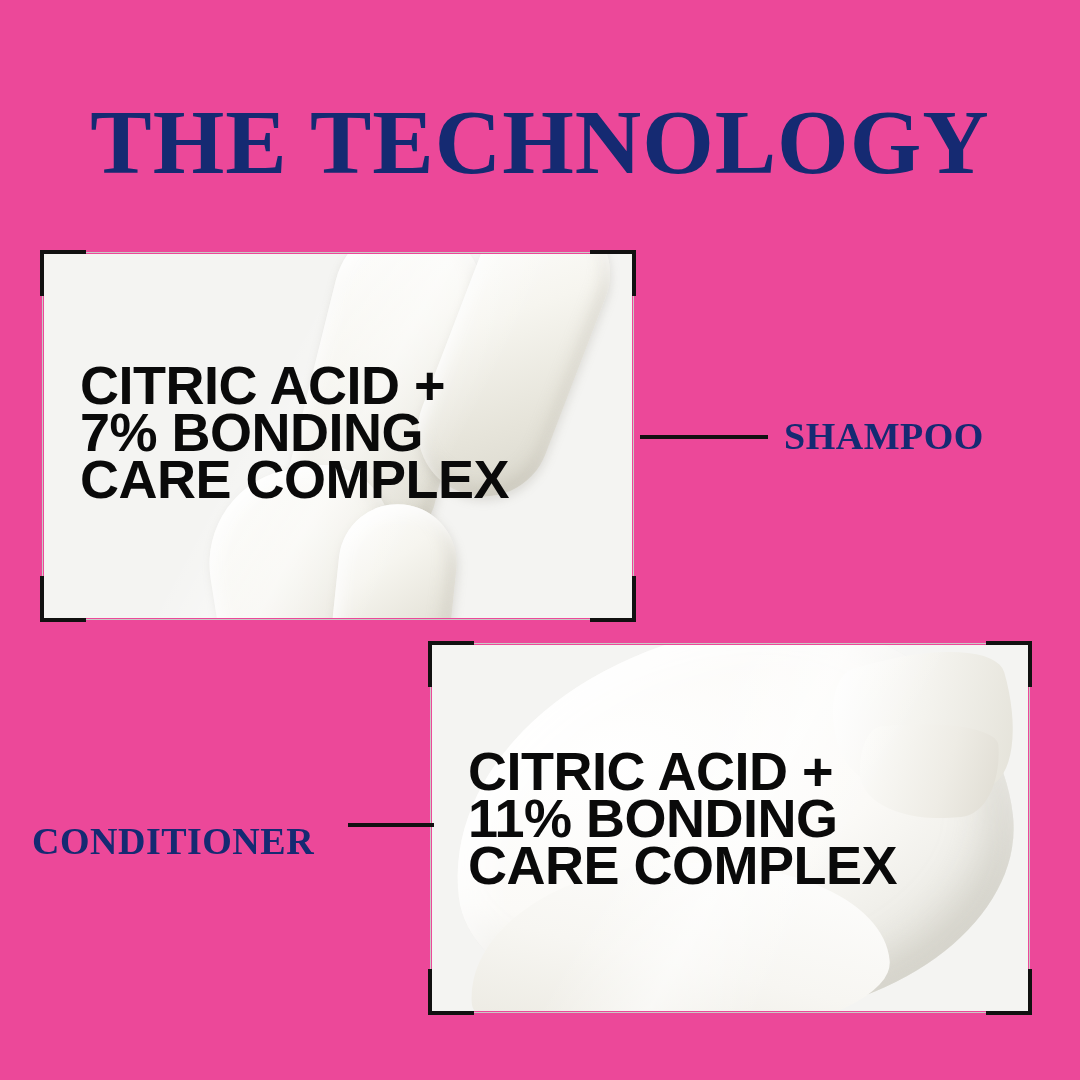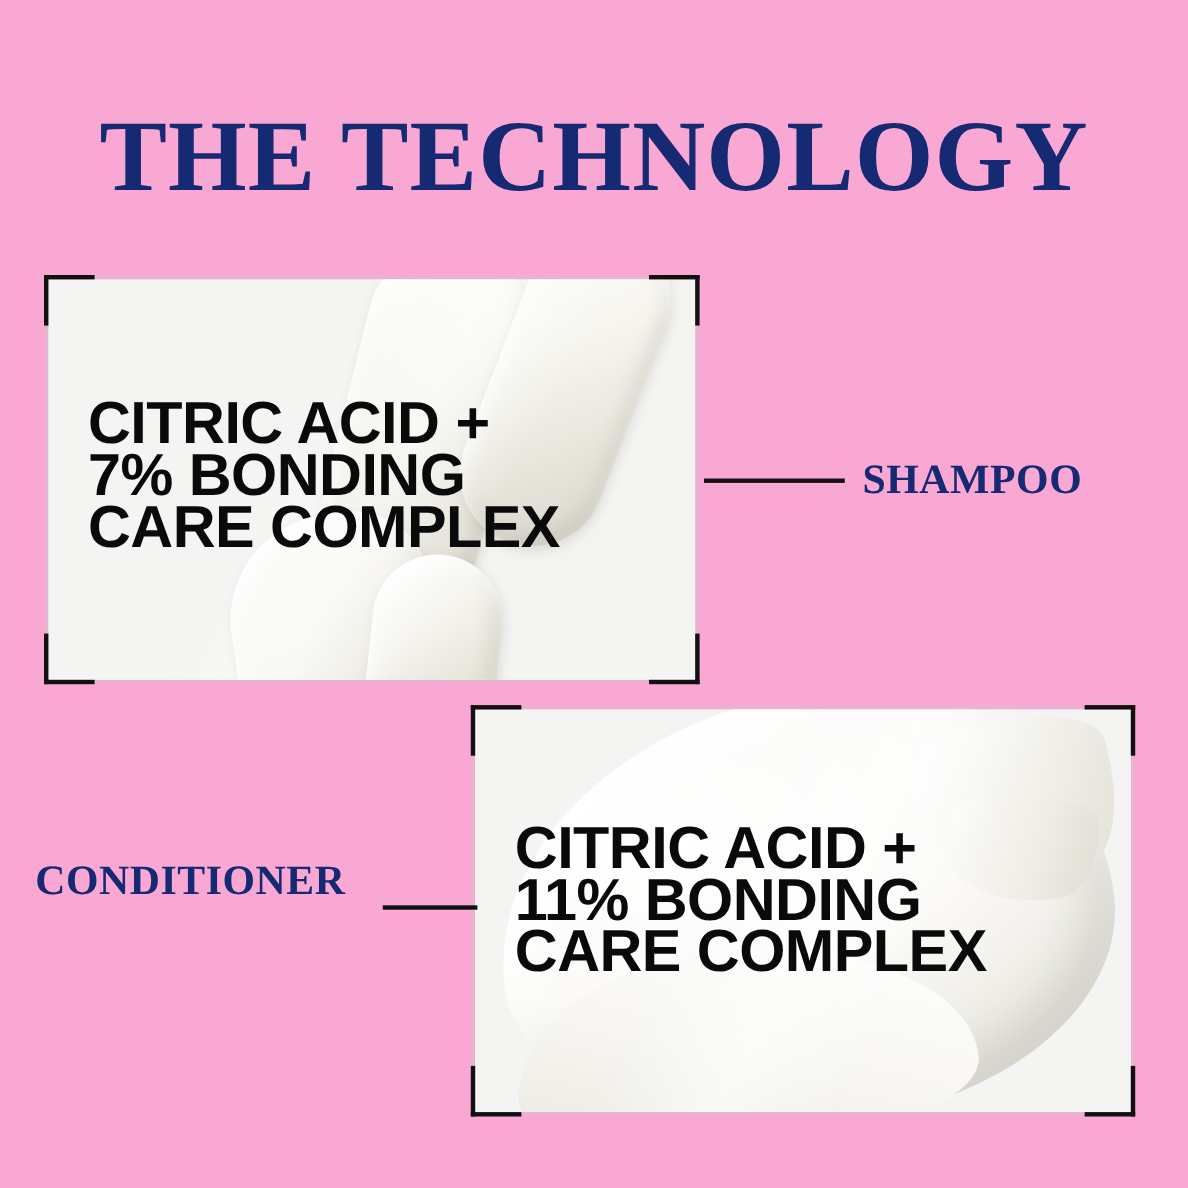--- a/index.html
+++ b/index.html
@@ -10,21 +10,21 @@
     height: 1080px;
     background: #ffffff;
     font-family: "Liberation Sans", sans-serif;
     overflow: hidden;
   }
 
   .poster {
     position: relative;
     width: 1080px;
     height: 1080px;
-    background: #f9a8d4;
+    background: #ec4899;
   }
 
   
   .page-title {
     position: absolute;
     left: 0;
     top: 96px;
     width: 1080px;
     text-align: center;
     font-family: "Liberation Serif", "DejaVu Serif", serif;
@@ -195,21 +195,21 @@
     font-family: "Liberation Serif", "DejaVu Serif", serif;
     font-weight: bold;
     font-size: 38px;
     line-height: 38px;
     letter-spacing: 0.5px;
     color: #152a72;
     white-space: nowrap;
     text-align: center;
   }
   .callout-shampoo     { left: 784px; top: 417px; }
-  .callout-conditioner { left: 32px;  top: 782px; }
+  .callout-conditioner { left: 32px;  top: 822px; }
 </style>
 </head>
 <body>
 
 <div class="poster">
 
   <div class="page-title">THE TECHNOLOGY</div>
 
   <div class="panel panel-1">
     <div class="swatch-art">

